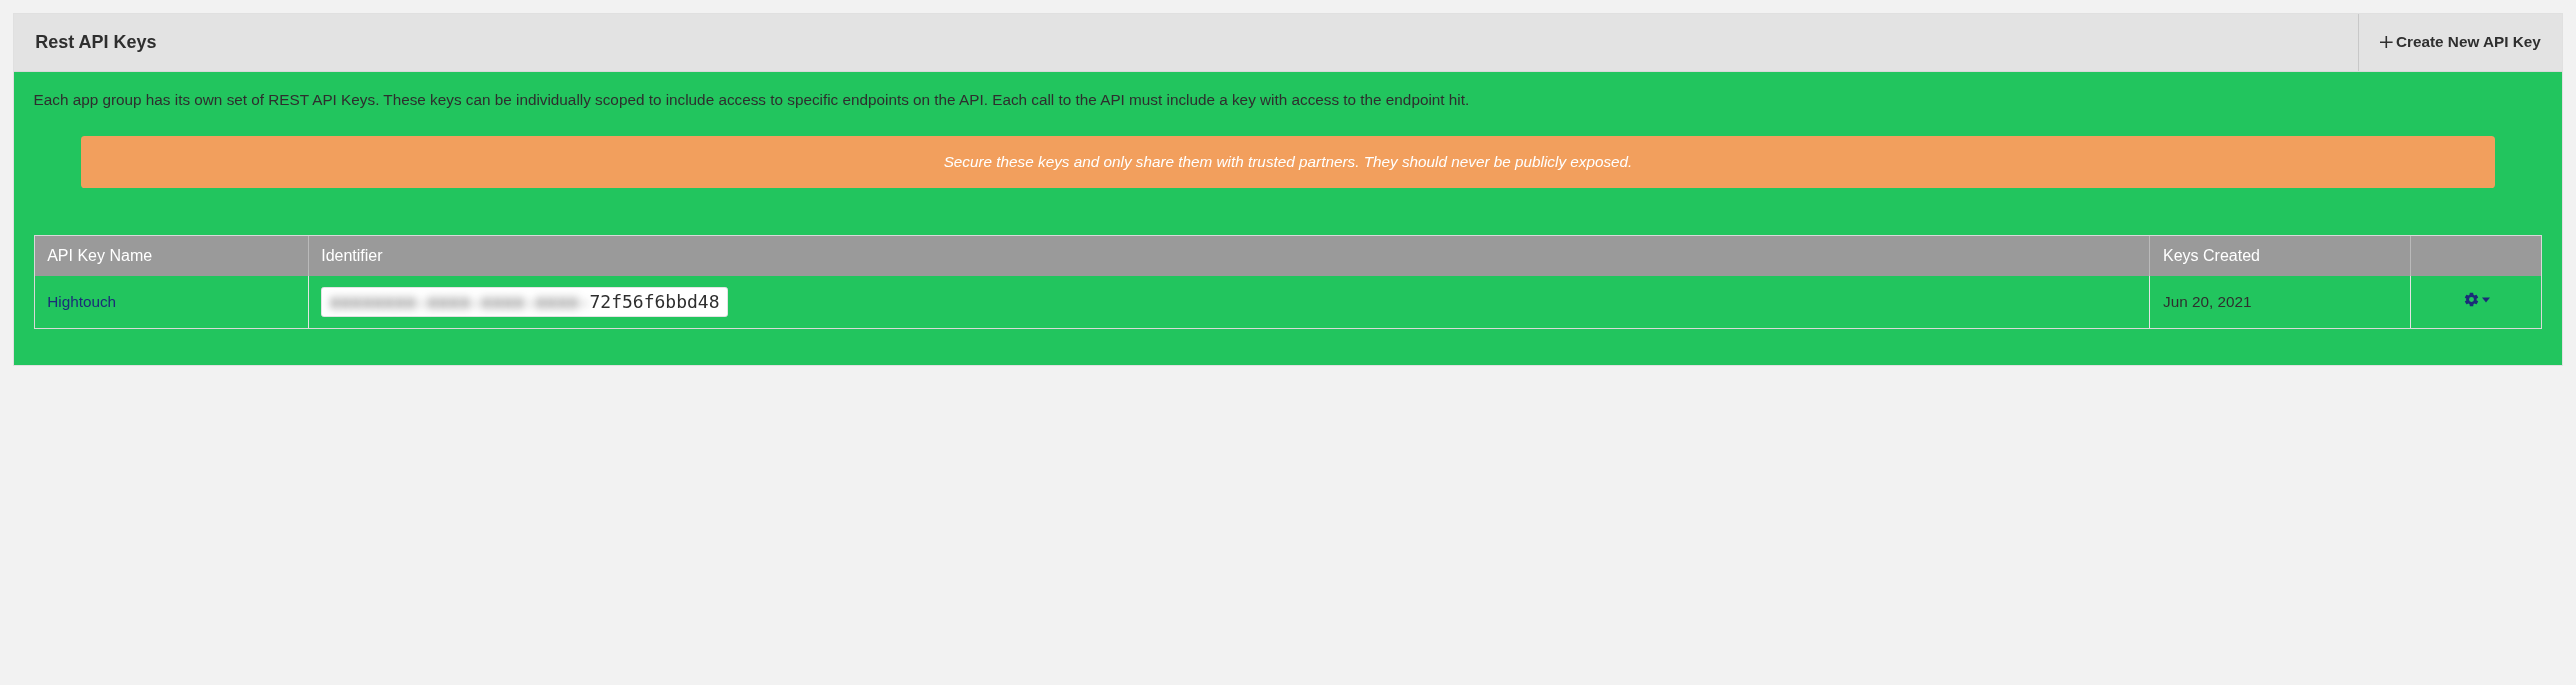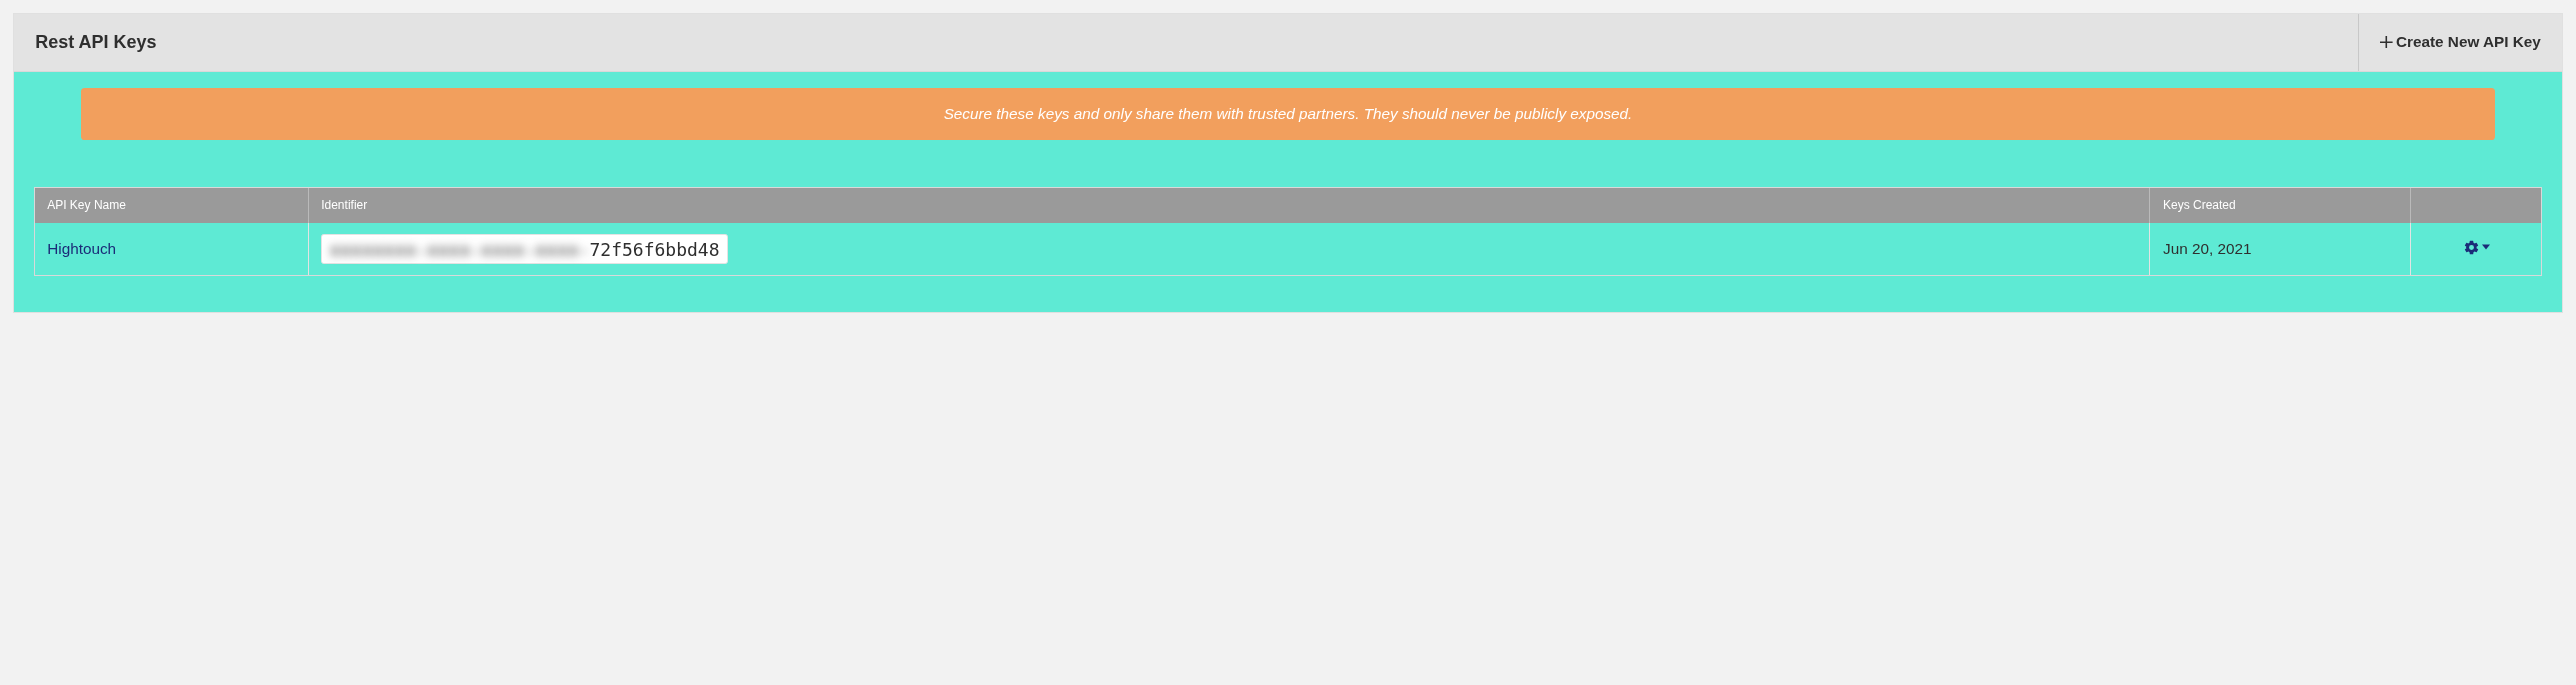--- a/index.html
+++ b/index.html
@@ -4,21 +4,21 @@
   <style>
     * { box-sizing: border-box; margin: 0; padding: 0; }
     body {
       font-family: -apple-system, BlinkMacSystemFont, "Segoe UI", Helvetica, Arial, sans-serif;
       background-color: #f2f2f2;
       padding: 12.6px;
       font-size: 15px;
       color: #2f2f2f;
     }
     .panel {
-      background-color: #5eead4;
+      background-color: #22c55e;
       border: 0.9px solid #e0e0e0;
     }
     .panel-header {
       display: flex;
       align-items: stretch;
       justify-content: space-between;
       background-color: #e3e3e3;
       border-bottom: 0.9px solid #d8d8d8;
     }
     .panel-title {
@@ -70,21 +70,21 @@
       border-collapse: separate;
       border-spacing: 0;
       border: 0.9px solid #d9d9d9;
     }
     .table th {
       background-color: #9a9a9a;
       color: #ffffff;
       font-weight: 400;
       text-align: left;
       padding: 10.8px 12.6px;
-      font-size: 12px;
+      font-size: 16px;
     }
     .table td {
       padding: 10.8px 12.6px;
       font-size: 15.3px;
       color: #2f2f2f;
       vertical-align: middle;
       border-right: 0.9px solid #e3e3e3;
     }
     .table td:last-child {
       border-right: none;
@@ -143,20 +143,21 @@
     <button class="create-btn">
       <svg viewBox="0 0 16 16">
           <path d="M7 0h2v7h7v2H9v7H7V9H0V7h7V0z"></path>
         </svg>
       <span>Create New API Key</span>
     </button>
   </div>
 
   <div class="panel-body">
 
+    <p class="description">Each app group has its own set of REST API Keys. These keys can be individually scoped to include access to specific endpoints on the API. Each call to the API must include a key with access to the endpoint hit.</p>
 
     <div class="alert">Secure these keys and only share them with trusted partners. They should never be publicly exposed.</div>
 
     <table class="table">
       <thead>
         <tr>
           <th class="col-name th-divider">API Key Name</th>
           <th class="col-identifier th-divider">Identifier</th>
           <th class="col-date th-divider">Keys Created</th>
           <th class="col-actions"></th>

